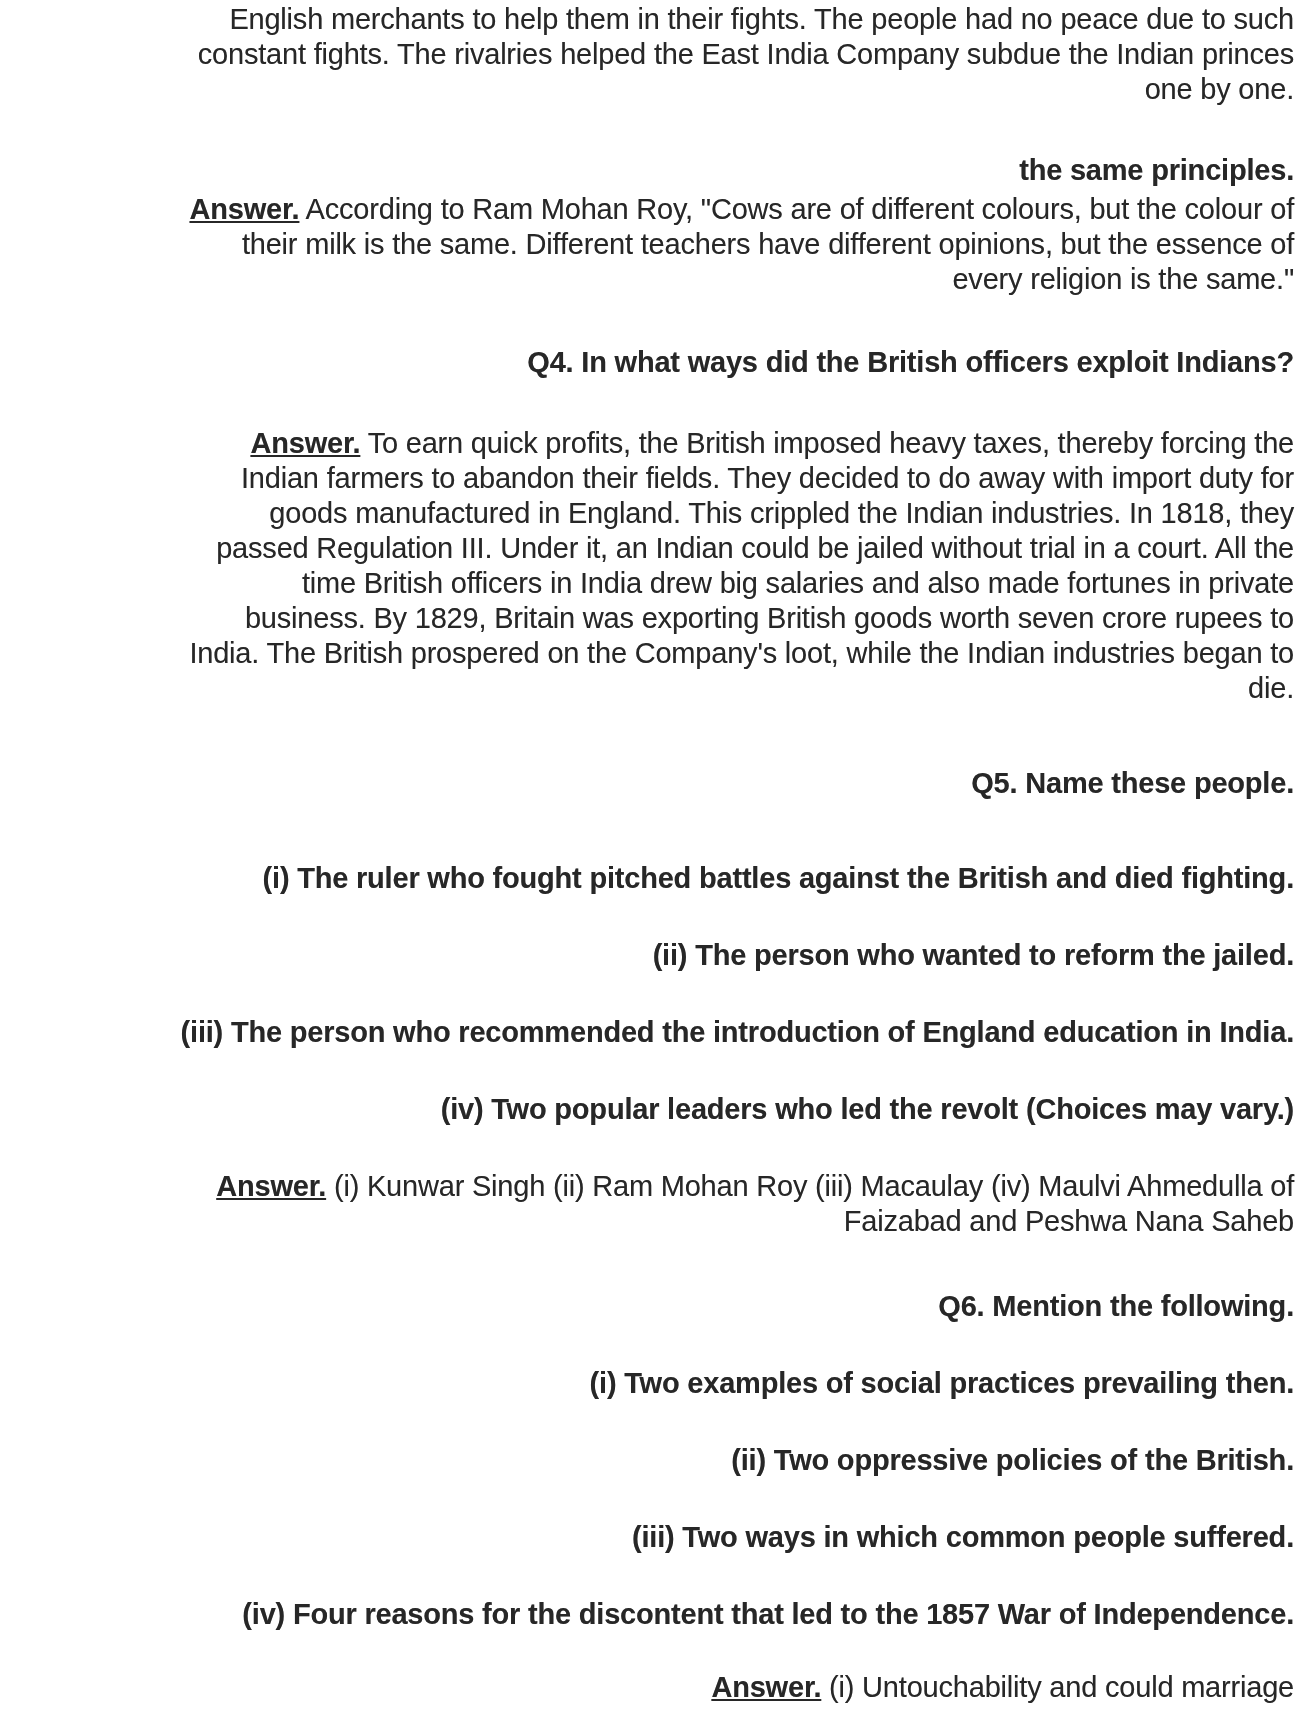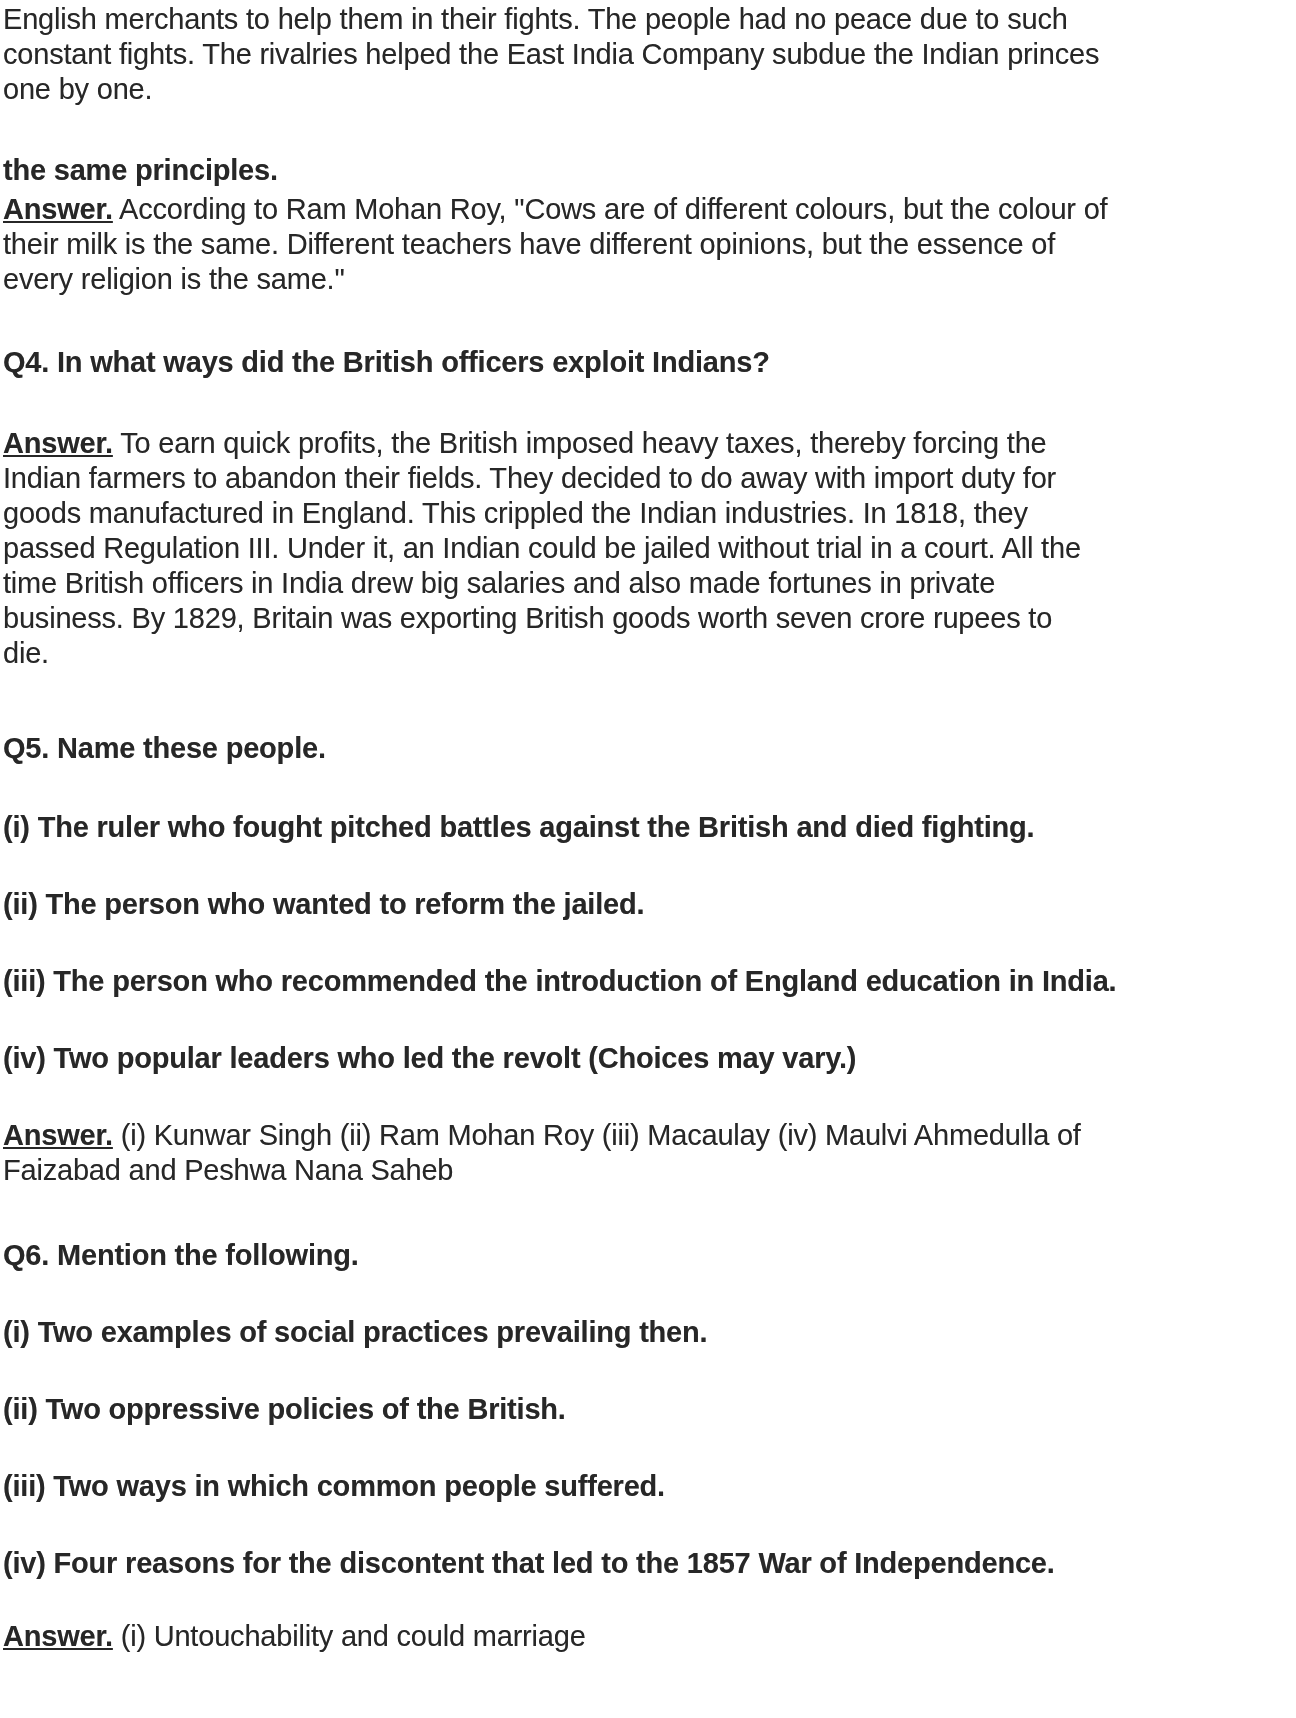--- a/index.html
+++ b/index.html
@@ -18,30 +18,30 @@
     height: 1718px;
     padding: 2px 2px 0 3px;
     background: #ffffff;
     font-family: "Liberation Sans", "DejaVu Sans", sans-serif;
     font-size: 29px;
     line-height: 35px;
     letter-spacing: -0.2px;
     color: #272727;
     text-shadow: 0 0 0.6px rgba(40,40,40,0.35);
   }
-  .block { margin: 0 0 42px 0; }
+  .block { margin: 0 0 42px 0; text-align: right; }
   .block.bold .line { font-weight: 700; }
   .line { white-space: pre; }
   .prefix { font-weight: 700; text-decoration: underline; }
   
   .g46 { margin-bottom: 46px; }
   .g4  { margin-bottom: 4px;  }
   .g48 { margin-bottom: 48px; }
   .g60 { margin-bottom: 60px; }
-  .g40 { margin-bottom: 44px; }
+  .g40 { margin-bottom: 60px; }
   .g50 { margin-bottom: 50px; }
   .g38 { margin-bottom: 38px; }
   .g0  { margin-bottom: 0;    }
 </style>
 </head>
 <body>
 
 <div class="page">
   <div class="block g46">
       <div class="line">English merchants to help them in their fights. The people had no peace due to such</div>
@@ -59,20 +59,21 @@
   <div class="block bold g46">
       <div class="line">Q4. In what ways did the British officers exploit Indians?</div>
     </div>
   <div class="block g60">
       <div class="line"><span class="prefix">Answer.</span><span> To earn quick profits, the British imposed heavy taxes, thereby forcing the</span></div>
       <div class="line">Indian farmers to abandon their fields. They decided to do away with import duty for</div>
       <div class="line">goods manufactured in England. This crippled the Indian industries. In 1818, they</div>
       <div class="line">passed Regulation III. Under it, an Indian could be jailed without trial in a court. All the</div>
       <div class="line">time British officers in India drew big salaries and also made fortunes in private</div>
       <div class="line">business. By 1829, Britain was exporting British goods worth seven crore rupees to</div>
+      <div class="line">India. The British prospered on the Company's loot, while the Indian industries began to</div>
       <div class="line">die.</div>
     </div>
   <div class="block bold g40">
       <div class="line">Q5. Name these people.</div>
     </div>
   <div class="block bold">
       <div class="line">(i) The ruler who fought pitched battles against the British and died fighting.</div>
     </div>
   <div class="block bold">
       <div class="line">(ii) The person who wanted to reform the jailed.</div>

